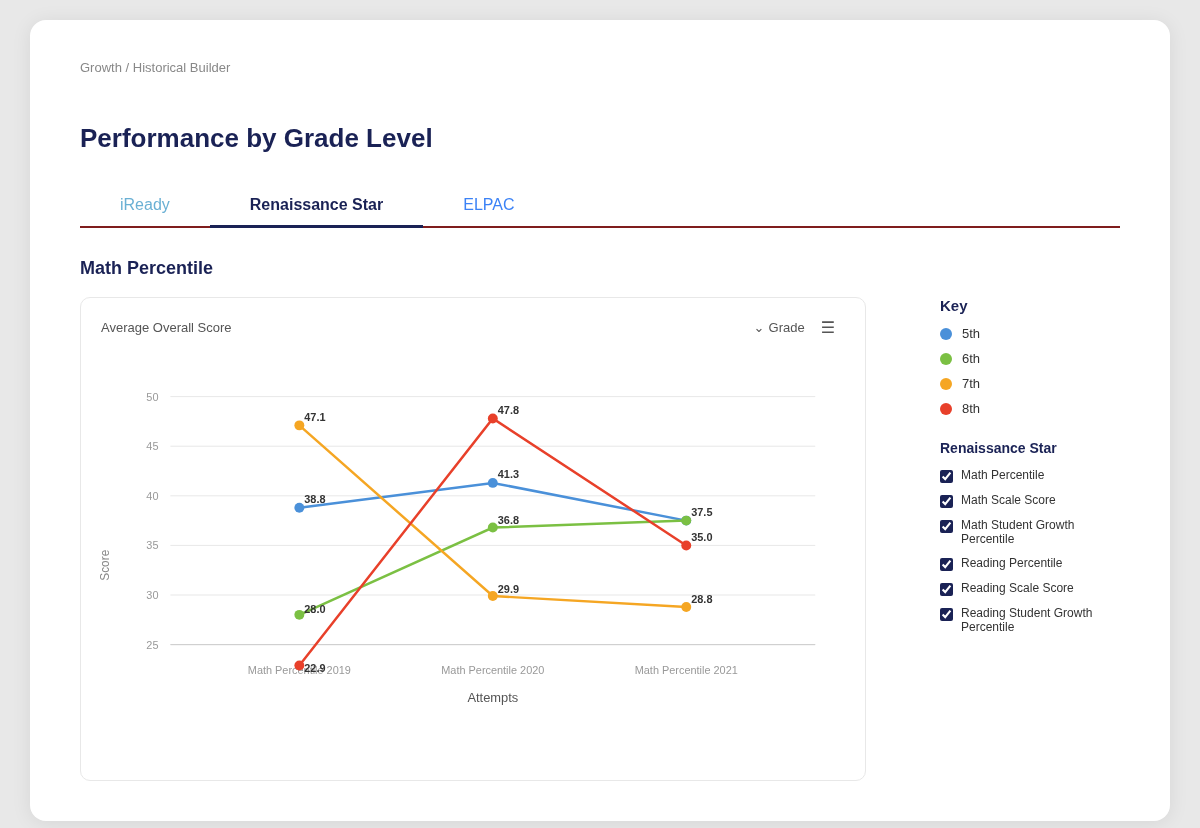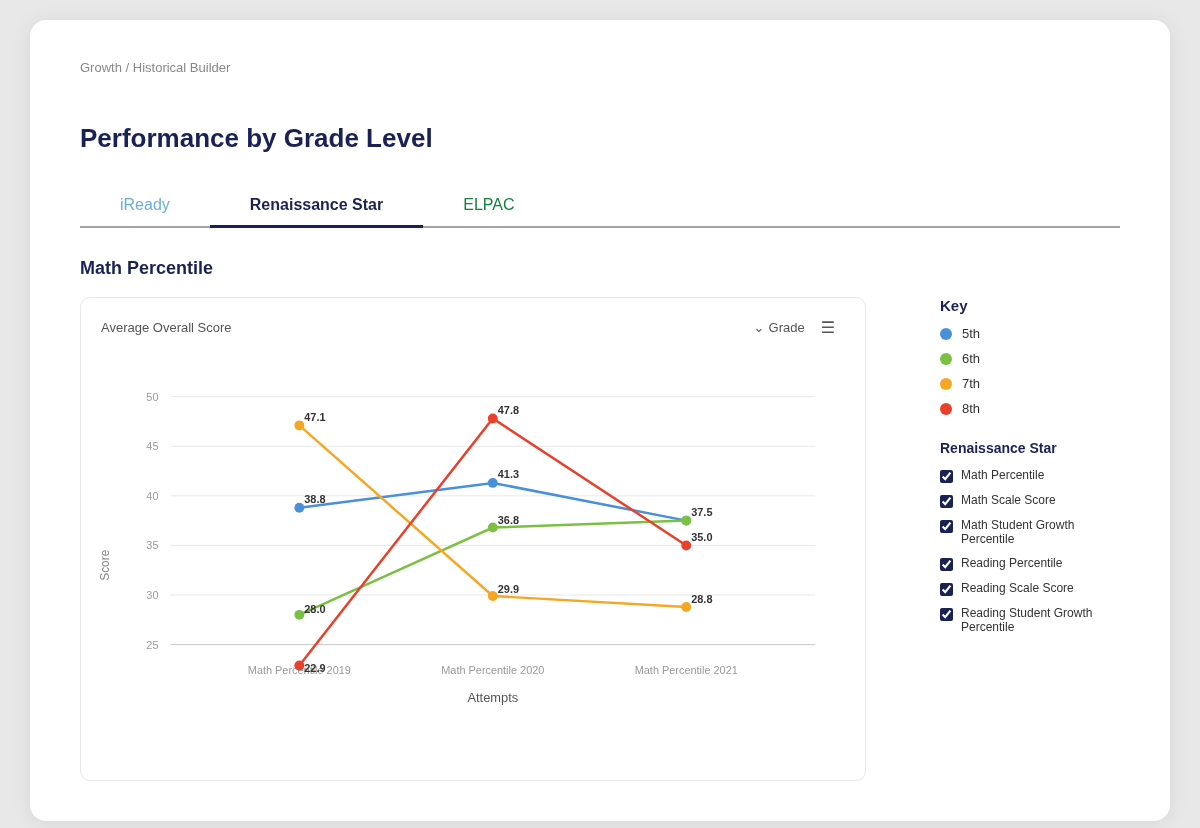--- a/index.html
+++ b/index.html
@@ -29,28 +29,28 @@
     .breadcrumb span { color: #888; }
     .page-title {
       font-size: 26px;
       font-weight: 700;
       color: #1a2255;
       margin-bottom: 30px;
       margin-top: 48px;
     }
     .tabs {
       display: flex;
-      border-bottom: 2px solid #a3a3a3;
+      border-bottom: 2px solid #7f1d1d;
       margin-bottom: 30px;
     }
     .tab {
       padding: 12px 40px;
       font-size: 16px;
       cursor: pointer;
-      color: #15803d;
+      color: #3b82f6;
       position: relative;
       font-weight: 400;
     }
     .tab.active {
       color: #1a2255;
       font-weight: 700;
     }
     .tab.active::after {
       content: '';
       position: absolute;

